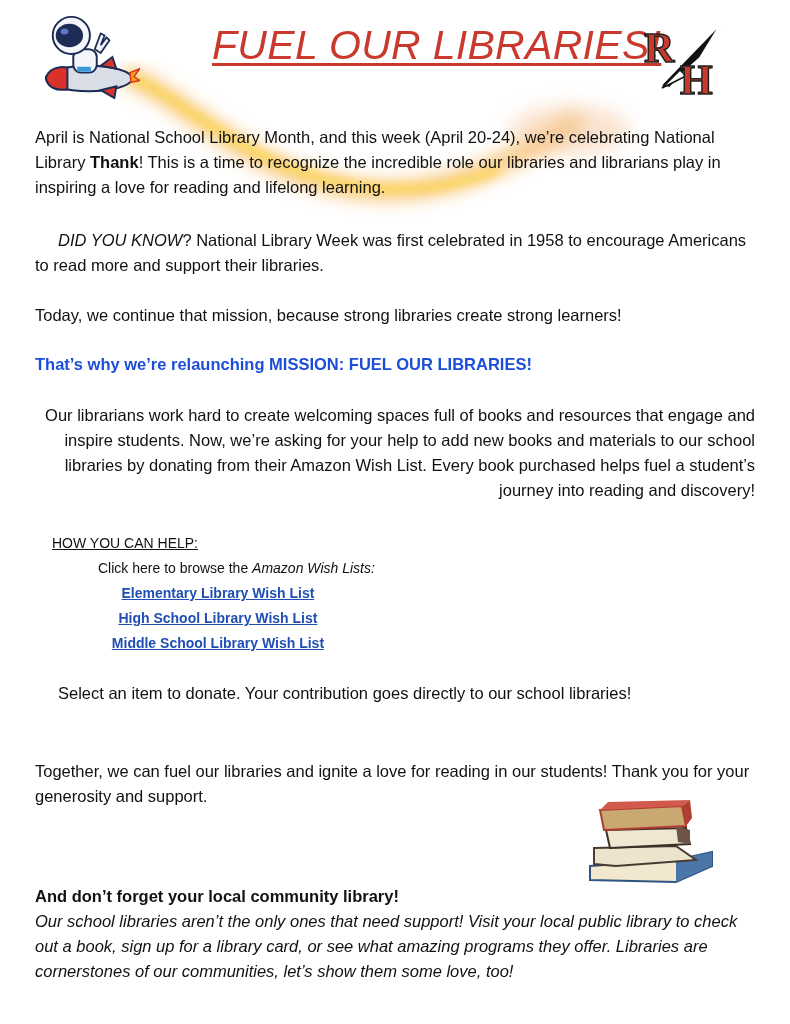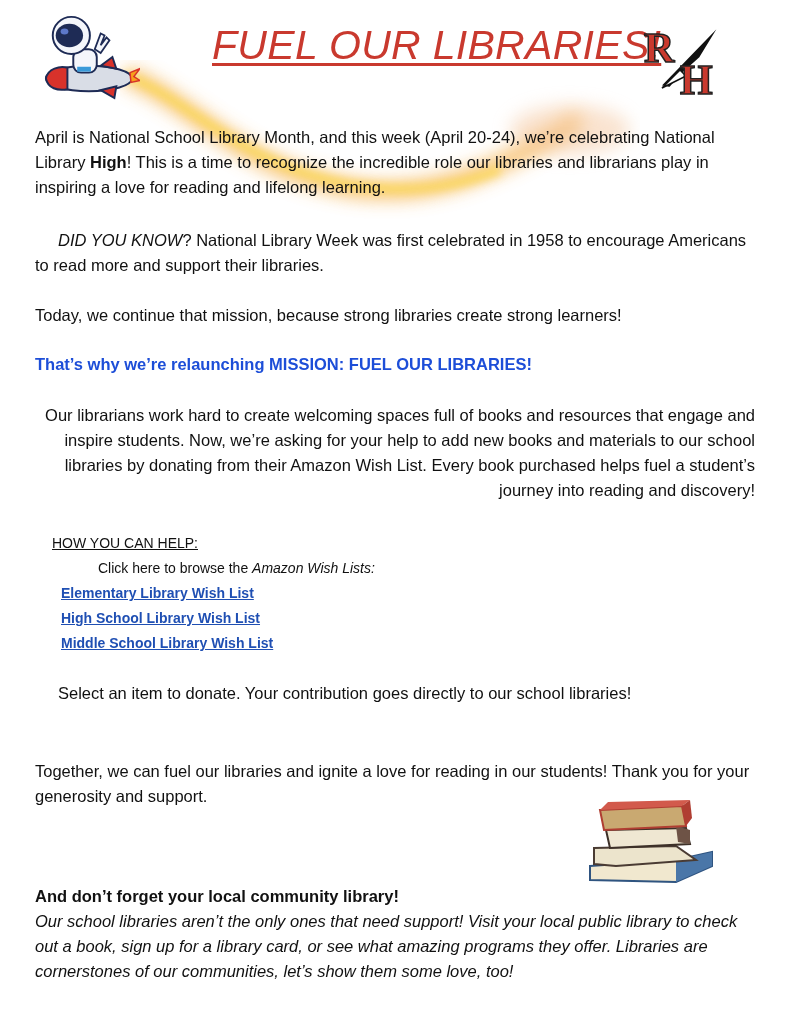--- a/index.html
+++ b/index.html
@@ -12,21 +12,21 @@
   }
   .title {
     left: 212px; top: 22px; font-size: 41px; color: #c9392e; letter-spacing: 0.3px;
     text-decoration: underline; text-decoration-thickness: 3px; text-underline-offset: 4px;
     font-weight: 400; z-index: 2; font-style: italic;
   }
   .astro { left: 32px; top: 12px; width: 108px; height: 88px; z-index: 2; }
   .logo { left: 640px; top: 18px; width: 92px; height: 78px; z-index: 2; }
   .p { left: 35px; width: 720px; font-size: 16.5px; line-height: 25px; z-index: 2; }
   .red { color: #1d4ed8; font-size: 16.5px; }
-  .link { color: #1f4fb3; font-weight: 700; text-decoration: underline; cursor: pointer; display: block; }
+  .link { color: #1f4fb3; font-weight: 700; text-decoration: underline; cursor: pointer; display: block; text-align: center; }
   .u { text-decoration: underline; }
   .books { left: 586px; top: 800px; width: 130px; height: 84px; z-index: 2; }
   b { font-weight: 700; }
 </style>
 </head>
 <body>
 
 <svg class="flame" viewBox="0 0 520 190">
   <defs>
     <filter id="blur1" x="-20%" y="-50%" width="140%" height="200%">
@@ -66,21 +66,21 @@
 <div class="abs title">FUEL OUR LIBRARIES!</div>
 
 <svg class="abs logo" viewBox="0 0 92 78">
   <polygon points="20,68 82,4 60,40 40,58 30,70" fill="#111" stroke="#fff" stroke-width="2"></polygon>
   <polygon points="22,70 40,52 46,58" fill="#fff" stroke="#111" stroke-width="1.5"></polygon>
   <text x="4" y="44" font-family="Liberation Serif, serif" font-weight="700" font-size="42" fill="#c9392e" stroke="#222" stroke-width="1.5">R</text>
   <text x="40" y="76" font-family="Liberation Serif, serif" font-weight="700" font-size="42" fill="#c9392e" stroke="#222" stroke-width="1.5">H</text>
 </svg>
 
 <div class="abs p" style="top:125px;">
-  <span>April is National School Library Month, and this week (April 20-24), we’re celebrating National Library </span><b>High</b><span>! This is a time to recognize the incredible role our libraries and librarians play in inspiring a love for reading and lifelong learning.</span>
+  <span>April is National School Library Month, and this week (April 20-24), we’re celebrating National Library </span><b>Thank</b><span>! This is a time to recognize the incredible role our libraries and librarians play in inspiring a love for reading and lifelong learning.</span>
 </div>
 
 <div class="abs p" style="top:228px;">
   <span style="padding-left:23px;"></span><i>DID YOU KNOW</i><span>? National Library Week was first celebrated in 1958 to encourage Americans to read more and support their libraries.</span>
 </div>
 
 <div class="abs p" style="top:303px;">Today, we continue that mission, because strong libraries create strong learners!</div>
 
 <div class="abs p red" style="top:352px; font-weight:700;">That’s why we’re relaunching MISSION: FUEL OUR LIBRARIES!</div>
 

